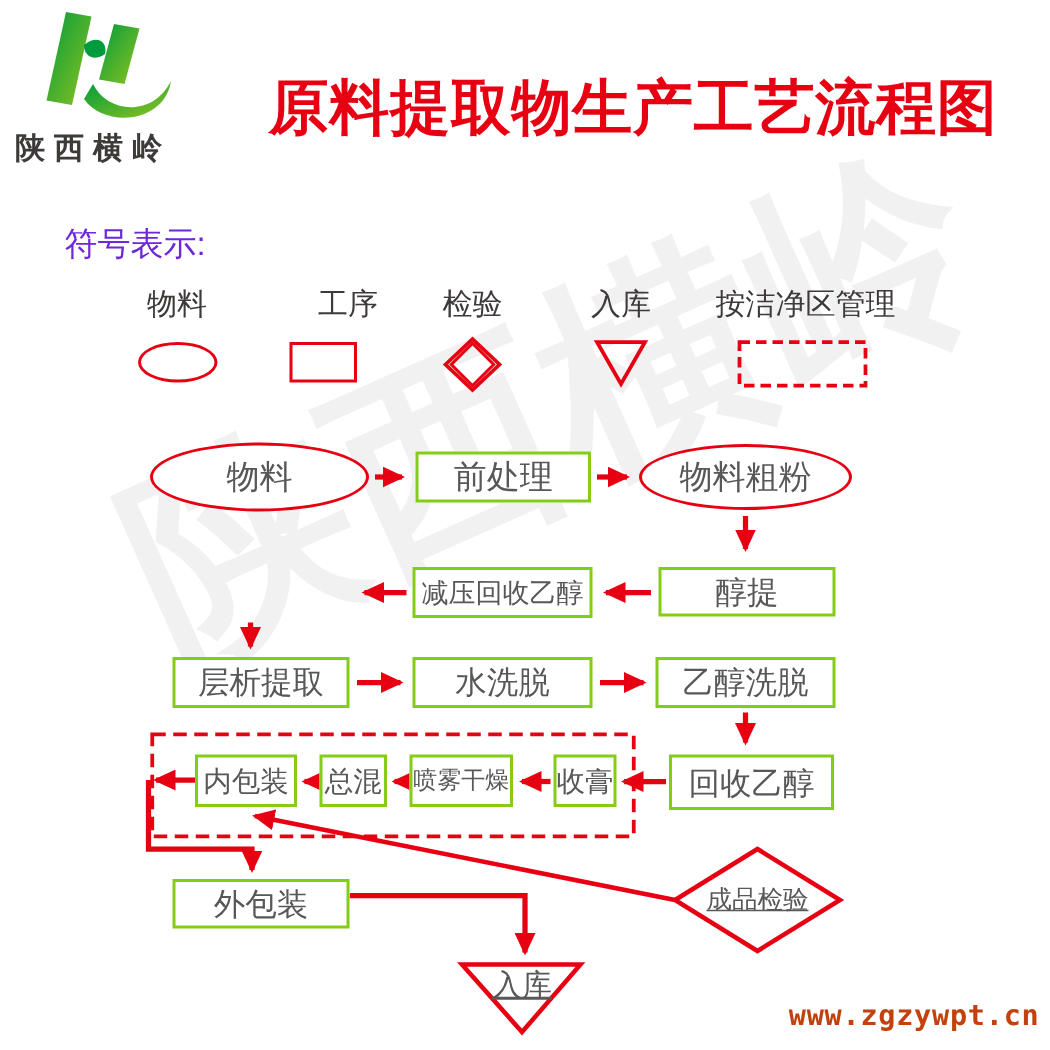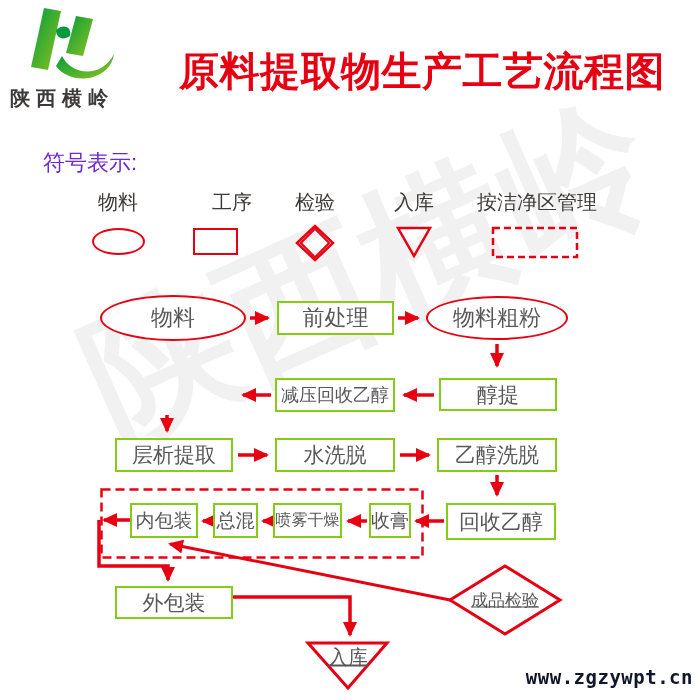--- a/index.html
+++ b/index.html
@@ -44,21 +44,21 @@
   .node{
     background:#fff;color:#595757;white-space:nowrap;text-align:center;
   }
   .n-rect{border:2px solid #84cc16;}
   .n-ellipse{border:2.5px solid #e60012;border-radius:50%;}
   .shape-lbl{position:absolute;z-index:3;color:#595757;white-space:nowrap;transform:translate(-50%,-50%);text-decoration:underline;}
   
   #site-watermark{
     position:absolute;right:7px;top:666px;z-index:2;
     font-family:"DejaVu Sans Mono","Liberation Mono",monospace;
-    font-size:19px;font-weight:bold;color:#0f172a;letter-spacing:0.5px;
+    font-size:19px;font-weight:bold;color:#c2410c;letter-spacing:0.5px;
   }
 </style>
 </head>
 <body>
 
 <div id="stage">
 
   <div id="bg-watermark">陕西横岭</div>
 
   <svg id="wires" width="700" height="700" viewBox="0 0 700 700">

